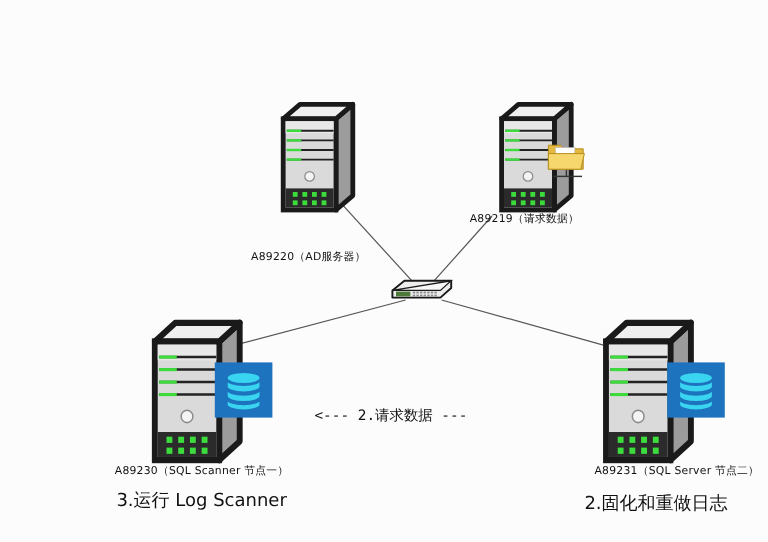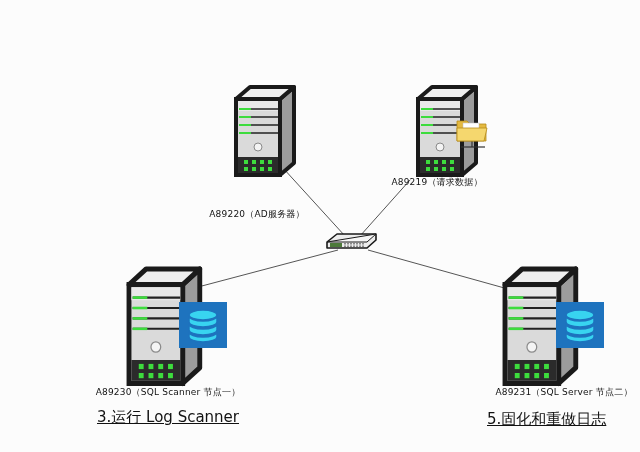--- a/index.html
+++ b/index.html
@@ -1,20 +1,20 @@
 <!DOCTYPE html>
 <html><head>
 <meta charset="utf-8">
 <style>
   html, body { margin: 0; padding: 0; }
   body { width: 640px; height: 452px; background: #fcfcfc; position: relative; overflow: hidden; font-family: "DejaVu Sans", sans-serif; }
   #stage { position: absolute; left: 0; top: 0; width: 640px; height: 452px; }
   .node-label { position: absolute; font-size: 9px; color: #111; white-space: nowrap; transform: translateX(-50%); letter-spacing: 0.2px; }
   .step-lines { position: absolute; left: 262px; top: 295px; font-family: "DejaVu Sans Mono", monospace; font-size: 12px; color: #111; line-height: 20.5px; white-space: pre; }
-  .caption { position: absolute; font-size: 15px; color: #111; white-space: nowrap; text-decoration: underline; }
+  .caption { position: absolute; font-size: 15px; color: #111; white-space: nowrap; }
 </style>
 </head>
 <body>
 
 <svg id="stage" width="640" height="452" viewBox="0 0 640 452" xmlns="http://www.w3.org/2000/svg">
   <defs>
 
     <g id="server">
 
       <polygon points="44,12 58,0 58,76 44,88" fill="#9c9c9c" stroke="#1a1a1a" stroke-width="4" stroke-linejoin="round"></polygon>
@@ -115,18 +115,19 @@
     <use href="#dbbadge"></use>
   </g>
 </svg>
 
 <div class="node-label" style="left:257px; top:176px;margin-top:32px;">A89220（AD服务器）</div>
 <div class="node-label" style="left:437px; top:176px;">A89219（请求数据）</div>
 <div class="node-label" style="left:168px; top:386px;">A89230（SQL Scanner 节点一）</div>
 <div class="node-label" style="left:564px; top:386px;">A89231（SQL Server 节点二）</div>
 
 <div class="step-lines">
+  <div>&lt;--- 2.请求数据 ---</div>
   
   
 </div>
 
 <div class="caption" style="left:97px; top:408px;">3.运行  Log Scanner</div>
-<div class="caption" style="left:487px; top:410px;">5.固化和重做日志</div>
+<div class="caption" style="left:487px; top:410px;">2.固化和重做日志</div>
 
 </body></html>

